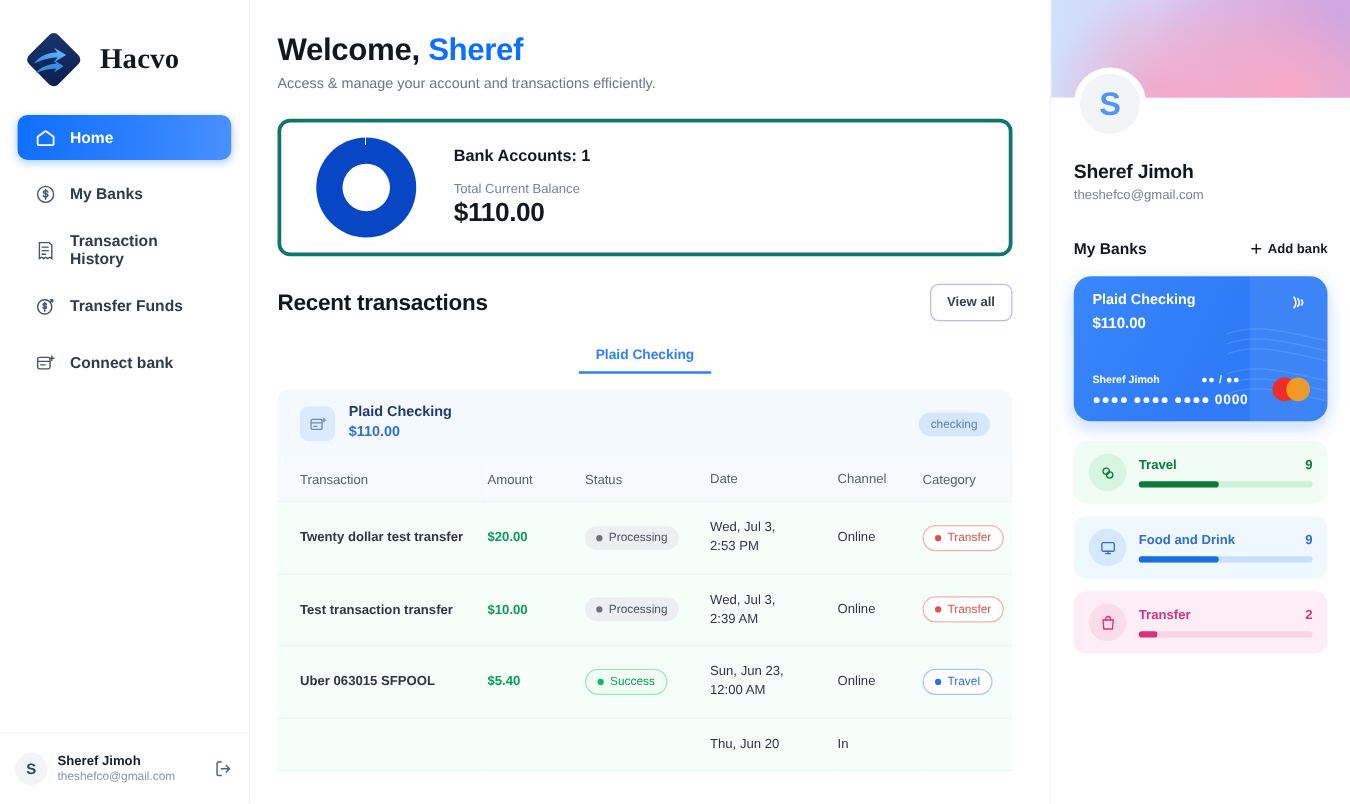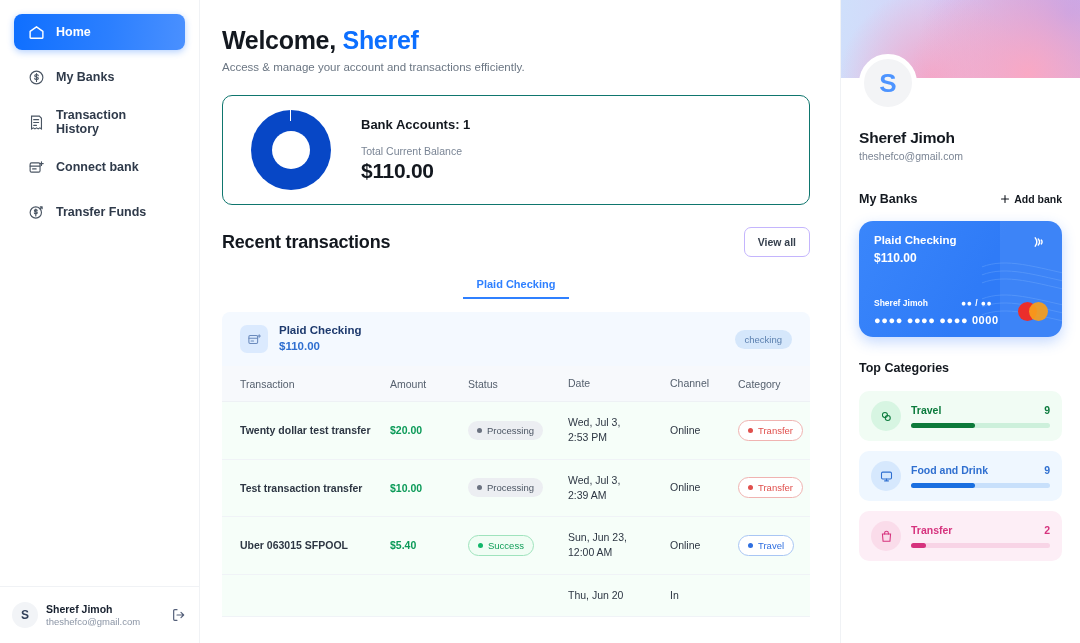--- a/index.html
+++ b/index.html
@@ -45,21 +45,21 @@
   .sb-name { font-size: 10.5px; font-weight: 700; color: #17202e; white-space: nowrap; overflow: hidden; }
   .sb-mail { font-size: 9.5px; color: #8b95a5; white-space: nowrap; overflow: hidden; text-overflow: ellipsis; }
 
   
   .main { flex: 1; min-width: 0; height: 643px; padding: 26px 30px 0 22px; overflow: hidden; position: relative; }
   .welcome { font-size: 25px; font-weight: 700; color: #13181f; letter-spacing: -.3px; }
   .welcome .hl { color: #0c6fff; }
   .subtitle { font-size: 11.5px; color: #6b7683; margin-top: 6px; }
 
   .balance-card {
-    margin-top: 22px; border: 1px solid #0f766e; border-radius: 10px;
+    margin-top: 22px; border: 3px solid #0f766e; border-radius: 10px;
     background: #fff; height: 110px; display: flex; align-items: center;
     padding: 0 28px; gap: 30px;
   }
   .donut { width: 80px; height: 80px; position: relative; flex: 0 0 80px; }
   .donut .ring {
     width: 80px; height: 80px; border-radius: 50%;
     background: conic-gradient(#0747c6 0deg 359deg, #ffffff 359deg 360deg);
   }
   .donut .hole {
     position: absolute; left: 21px; top: 21px; width: 38px; height: 38px;
@@ -179,20 +179,40 @@
   .cat-count { font-size: 10.5px; font-weight: 700; }
   .cat-bar { height: 5px; border-radius: 4px; margin-top: 7px; width: 100%; }
   .cat-fill { height: 5px; border-radius: 4px; }
 </style>
 </head>
 <body>
 
 <div class="app">
 
   <aside class="sidebar">
+    <div class="brand">
+      <span class="logo-mark">
+        <svg viewBox="0 0 58 58" width="58" height="58">
+          <defs>
+            <linearGradient id="dg" x1="0" y1="0" x2="1" y2="1">
+              <stop offset="0" stop-color="#1b3570"></stop>
+                <stop offset="1" stop-color="#0c1f4a"></stop>
+            </linearGradient>
+            <linearGradient id="ar" x1="0" y1="1" x2="1" y2="0">
+              <stop offset="0" stop-color="#2f86f2"></stop>
+                <stop offset="1" stop-color="#6fc2ff"></stop>
+            </linearGradient>
+          </defs>
+          <rect x="13" y="13" width="33" height="33" rx="5" transform="rotate(45 29 29)" fill="url(#dg)"></rect>
+          <path d="M13 33c5-7 13-9 19-9l-3-4 10 6-10 6 3-4c-6 0-13 2-19 5z" fill="url(#ar)"></path>
+          <path d="M14 41c5-6 12-8 17-8l-2-3 8 5-8 5 2-3c-5 0-12 1-17 4z" fill="#3c9bf5" opacity=".9"></path>
+        </svg>
+      </span>
+      <span class="brand-name">Hacvo</span>
+    </div>
 
     <nav class="nav">
       <div class="nav-item active">
         <span class="ico">
           <svg viewBox="0 0 24 24" fill="none" stroke="currentColor" stroke-width="2" stroke-linecap="round" stroke-linejoin="round">
               <path d="M3 10.5 12 4l9 6.5V19a1 1 0 0 1-1 1H4a1 1 0 0 1-1-1z"></path>
             </svg>
         </span>
         <span>Home</span>
       </div>
@@ -206,40 +226,40 @@
         <span>My Banks</span>
       </div>
       <div class="nav-item">
         <span class="ico">
           <svg viewBox="0 0 24 24" fill="none" stroke="#4a5563" stroke-width="1.6" stroke-linecap="round">
               <path d="M5 3h11l3 3v15l-2.3-1.5L14.4 21l-2.3-1.5L9.8 21l-2.3-1.5L5 21z"></path>
               <path d="M8 8h7M8 12h7M8 16h4"></path>
             </svg>
         </span>
         <span>Transaction History</span>
+      </div>
+      <div class="nav-item">
+        <span class="ico">
+          <svg viewBox="0 0 24 24" fill="none" stroke="#4a5563" stroke-width="1.6" stroke-linecap="round">
+              <circle cx="11" cy="12" r="8"></circle>
+              <path d="M11 7v10M13 9.5c0-1-.9-1.5-2-1.5s-2 .6-2 1.5 1 1.3 2 1.5 2.1.5 2.1 1.5-1 1.5-2.1 1.5-2.1-.6-2.1-1.5"></path>
+              <path d="M17 7l3-3m0 0h-2.6M20 4v2.6"></path>
+            </svg>
+        </span>
+        <span>Transfer Funds</span>
       </div>
       <div class="nav-item">
         <span class="ico">
           <svg viewBox="0 0 24 24" fill="none" stroke="#4a5563" stroke-width="1.6" stroke-linecap="round">
               <rect x="3" y="5.5" width="14" height="13" rx="2"></rect>
               <path d="M3 10h14M6.5 14h5"></path>
               <path d="M19 4v5M16.5 6.5h5"></path>
             </svg>
         </span>
         <span>Connect bank</span>
-      </div>
-      <div class="nav-item">
-        <span class="ico">
-          <svg viewBox="0 0 24 24" fill="none" stroke="#4a5563" stroke-width="1.6" stroke-linecap="round">
-              <circle cx="11" cy="12" r="8"></circle>
-              <path d="M11 7v10M13 9.5c0-1-.9-1.5-2-1.5s-2 .6-2 1.5 1 1.3 2 1.5 2.1.5 2.1 1.5-1 1.5-2.1 1.5-2.1-.6-2.1-1.5"></path>
-              <path d="M17 7l3-3m0 0h-2.6M20 4v2.6"></path>
-            </svg>
-        </span>
-        <span>Transfer Funds</span>
       </div>
     </nav>
 
     <div class="sb-footer">
       <div class="sb-avatar">S</div>
       <div class="sb-user">
         <div class="sb-name">Sheref Jimoh</div>
         <div class="sb-mail">theshefco@gmail.com</div>
       </div>
       <span style="display:block;width:16px;height:16px;">
@@ -383,23 +403,20 @@
             <path d="M11 8a6 6 0 0 1 0 8"></path>
             <path d="M15 9.5a3.4 3.4 0 0 1 0 5"></path>
           </svg>
       </span>
       <span class="bc-mc">
         <i class="r"></i>
         <i class="y"></i>
       </span>
     </div>
 
-    <div class="sec-head" style="margin-top:24px;">
-      <span class="sec-title">Top Categories</span>
-    </div>
     <div class="cats" id="cats">
         <div class="cat" style="background: rgb(241, 252, 244);">
           <span class="cat-ico" style="background:#d7f5e2;color:#0b7a3c">
             <svg viewBox="0 0 24 24" width="15" height="15" fill="none" stroke="currentColor" stroke-width="1.7">
               <circle cx="9.5" cy="9.5" r="4"></circle>
               <circle cx="14" cy="14.5" r="4"></circle>
             </svg>
           </span>
           <span class="cat-body">
             <span class="cat-top">

